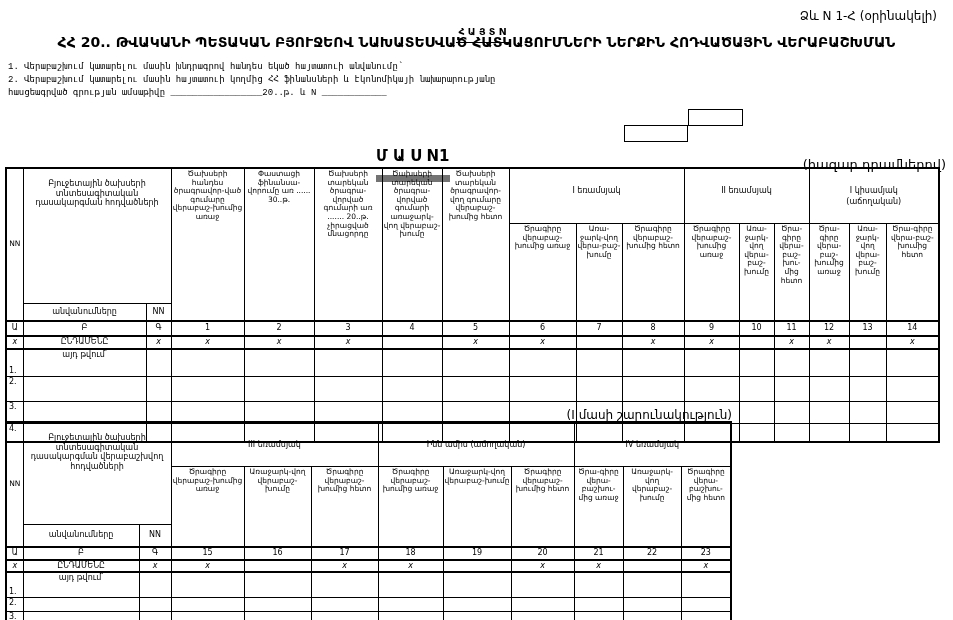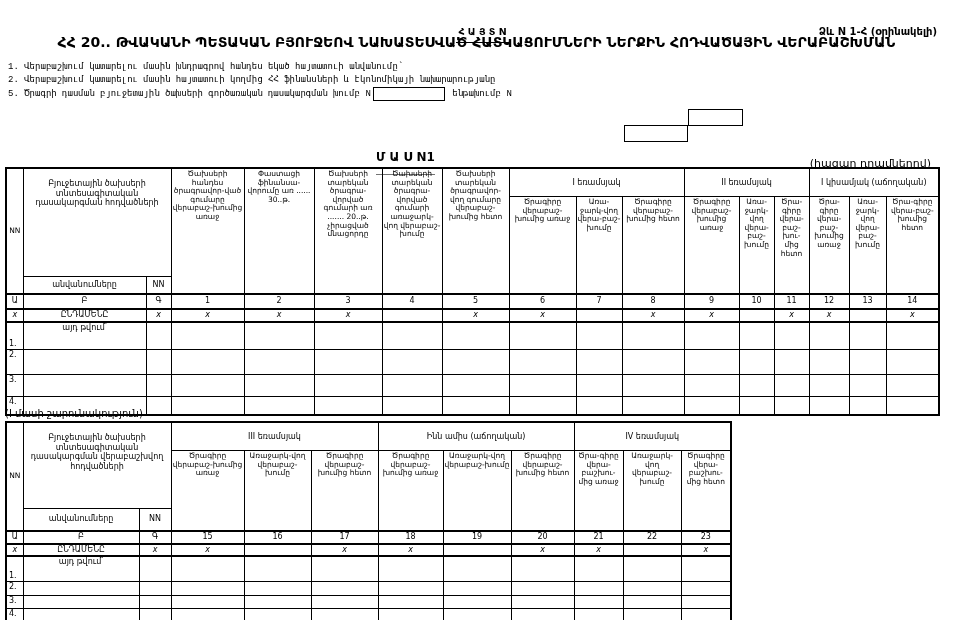--- a/index.html
+++ b/index.html
@@ -1,48 +1,48 @@
 <!DOCTYPE html>
 <html><head>
 <meta charset="utf-8">
 <style>
   html,body { margin:0; padding:0; background:#fff; }
   .page { position:relative; width:953px; height:620px; background:#fff; color:#000;
           font-family:"DejaVu Sans", sans-serif; overflow:hidden; }
 
-  .form-label { position:absolute; top:26px; right:16px; font-size:10px; font-weight:bold; }
+  .form-label { position:absolute; top:9px; right:16px; font-size:12px; font-weight:normal; }
   .title { position:absolute; top:20px; left:0; width:100%; text-align:center; }
   .title span { font-size:9.5px; font-weight:bold; border-bottom:1px solid #000; padding:0 2px 5px;margin-left:12px; }
   .subtitle { position:absolute; top:34px; left:0; width:100%; text-align:center;
               font-size:14px; font-weight:bold; }
 
   .list { position:absolute; top:61px; left:8px; width:800px; font-size:9px; line-height:12.9px; }
   .list .line { white-space:nowrap;font-family:Liberation Mono, monospace; }
   .blank { letter-spacing:0; }
   .inline-box { display:inline-block; width:70px; height:12px; border:1px solid #000;
                 vertical-align:middle; margin:0 2px; background:#fff; }
   .abs-box { position:absolute; border:1px solid #000; background:#fff; }
   .box-annex { left:688px; top:109px; width:53px; height:15px; }
   .box-subgroup { left:624px; top:125px; width:62px; height:15px; }
 
   .part-title { position:absolute; top:146px; left:376px; }
-  .part-title span { font-size:12px; font-weight:bold; border-bottom:1px solid #737373; padding-bottom:10px; }
-  .units-note { position:absolute; top:157px; right:22px; font-size:11px; }
-  .cont-note { position:absolute; top:408px; left:5px; width:727px; text-align:left; font-size:10px; }
+  .part-title span { font-size:15px; font-weight:bold; border-bottom:7px solid #737373; padding-bottom:10px; }
+  .units-note { position:absolute; top:157px; right:7px; font-size:13px; }
+  .cont-note { position:absolute; top:408px; left:5px; width:727px; text-align:right; font-size:12px; }
 
   table.grid { border-collapse:collapse; table-layout:fixed; border:2px solid #000; position:absolute; left:5px; }
   .t1 { top:167px; width:933px; }
   .t2 { top:421px; width:725px; }
   .grid th, .grid td { border:1px solid #000; font-weight:normal; text-align:center;
        vertical-align:top; font-size:7.5px; line-height:8.6px; padding:1px 1px 0;
        overflow:hidden; word-wrap:break-word; }
   .grid th.nn-corner { vertical-align:middle; }
   .grid th.big { font-size:8px; line-height:9.6px; padding-top:10px; }
   .grid tr.grprow { height:14px; }
-  .grid th.grp { font-size:8px; line-height:11px; padding:8px; }
+  .grid th.grp { font-size:8px; line-height:11px; padding:16px; }
   .t1 tr.hdr2 { height:80px; }
   .t2 tr.hdr2 { height:58px; }
   .t1 tr.hdr3 { height:17px; }
   .t2 tr.hdr3 { height:22px; }
   .grid tr.hdr3 th { font-size:8px; vertical-align:middle;margin-left:22px; }
   .grid tr.letters td { border-top:2px solid #000; border-bottom:2px solid #000;
         font-size:8px; vertical-align:middle; }
   .t1 tr.letters { height:15px; }
   .t2 tr.letters { height:13px; }
   .grid tr.total td { border-bottom:2px solid #000; vertical-align:middle; }
@@ -64,21 +64,21 @@
   <div class="form-label">Ձև N 1-Հ (օրինակելի)</div>
 
   <div class="title">
     <span>Հ Ա Յ Տ   N</span>
   </div>
   <div class="subtitle">ՀՀ 20.. ԹՎԱԿԱՆԻ ՊԵՏԱԿԱՆ ԲՅՈՒՋԵՈՎ ՆԱԽԱՏԵՍՎԱԾ ՀԱՏԿԱՑՈՒՄՆԵՐԻ ՆԵՐՔԻՆ ՀՈԴՎԱԾԱՅԻՆ ՎԵՐԱԲԱՇԽՄԱՆ</div>
 
   <div class="list">
     <div class="line">1. Վերաբաշխում կատարելու մասին խնդրագրով հանդես եկած հայտատուի անվանումը՝</div>
     <div class="line">2. Վերաբաշխում կատարելու մասին հայտատուի կողմից ՀՀ ֆինանսների և էկոնոմիկայի նախարարությանը</div>
-    <div class="line"><span>5. Ծրագրի դասման բյուջետային ծախսերի գործառական դասակարգման  խումբ N</span><span class="inline-box"></span> <span>ենթախումբ N</span></div>
+    <div class="line"><span>հասցեագրված գրության ամսաթիվը</span> <span class="blank">_________________</span><span>20..թ. և N</span> <span class="blank">____________</span></div>
   </div>
 
   <div class="abs-box box-annex"></div>
   <div class="abs-box box-subgroup"></div>
 
   <div class="part-title">
     <span>Մ Ա Ս   N1</span>
   </div>
   <div class="units-note">(հազար դրամներով)</div>
 

